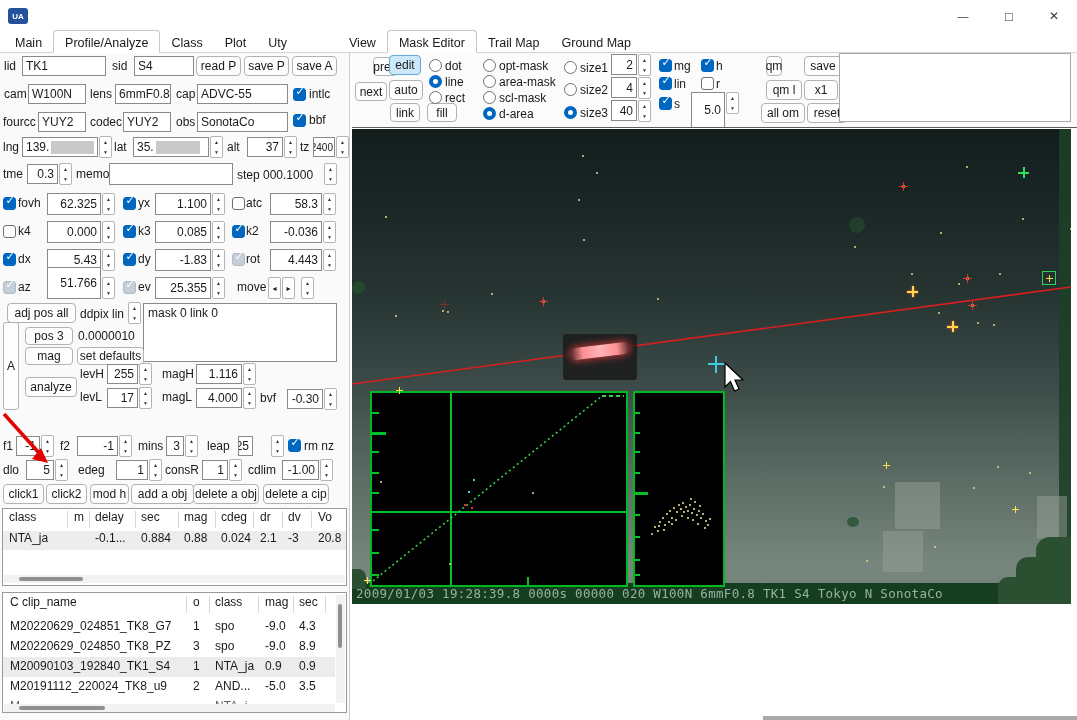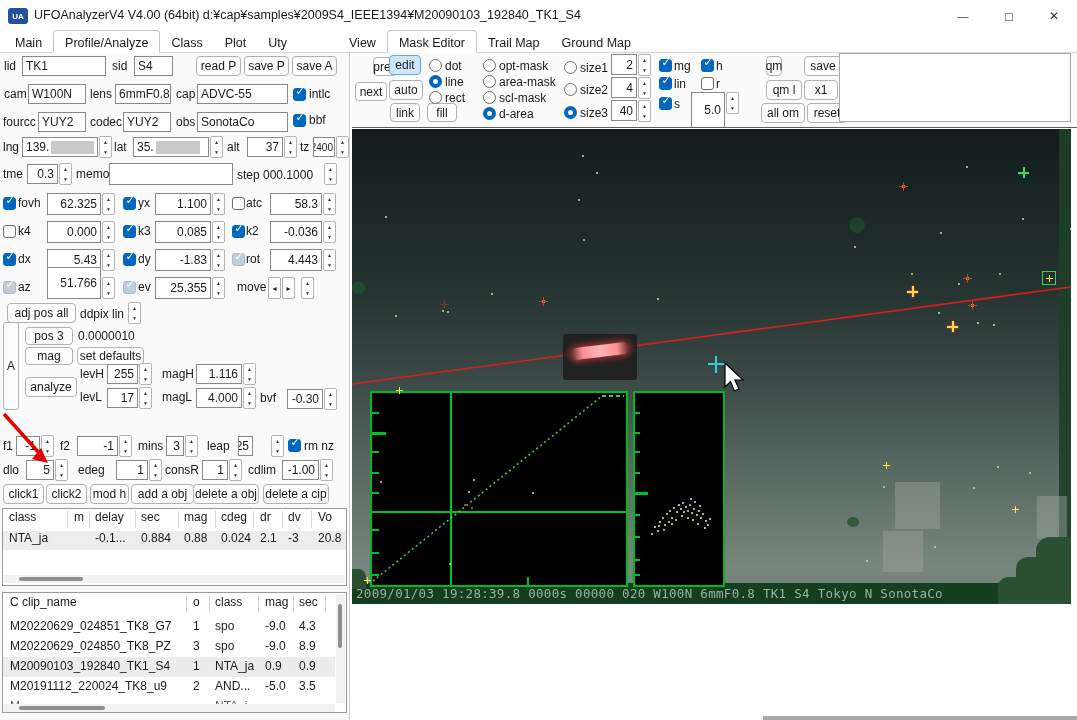--- a/index.html
+++ b/index.html
@@ -60,21 +60,20 @@
   .sbt{position:absolute;background:#8f8f8f;border-radius:2px}
   .sbtrack{position:absolute;background:#f2f2f2}
 </style>
 </head>
 <body>
 
 <div class="abs" style="left:0;top:0;width:1077px;height:32px;background:#fff">
   <div class="abs" style="left:8px;top:8px;width:20px;height:16px;background:#24509c;border-radius:3px;color:#fff;font-size:8px;font-weight:bold;display:flex;align-items:center;justify-content:center">
     <span>UA</span>
   </div>
-  <div class="abs" style="left:34px;top:8px;font-size:12.5px;white-space:nowrap">UFOAnalyzerV4 V4.00 (64bit) d:¥cap¥samples¥2009S4_IEEE1394¥M20090103_192840_TK1_S4</div>
   <div class="abs" style="left:940px;top:0;width:46px;height:32px;display:flex;align-items:center;justify-content:center;font-size:11px;color:#333">
     <span>—</span>
     </div>
   <div class="abs" style="left:986px;top:0;width:46px;height:32px;display:flex;align-items:center;justify-content:center;font-size:13px;color:#333">
     <span>□</span>
     </div>
   <div class="abs" style="left:1031px;top:0;width:46px;height:32px;display:flex;align-items:center;justify-content:center;font-size:12px;color:#333">
     <span>✕</span>
     </div>
 </div>
@@ -94,21 +93,21 @@
   <div class="tab">Ground Map</div>
 </div>
 
 <div class="abs" style="left:0;top:52px;width:349px;height:668px;background:#fafafa">
 
   <div class="lb" style="left:4px;top:4px">lid</div>
   <div class="inp" style="left:22px;top:4px;width:84px">
       <span>TK1</span>
     </div>
   <div class="lb" style="left:112px;top:4px">sid</div>
-  <div class="inp" style="left:134px;top:4px;width:39px">
+  <div class="inp" style="left:134px;top:4px;width:60px">
       <span>S4</span>
     </div>
   <div class="btn" style="left:196px;top:4px;width:45px">read P</div>
   <div class="btn" style="left:244px;top:4px;width:45px">save P</div>
   <div class="btn" style="left:292px;top:4px;width:45px">save A</div>
 
   <div class="lb" style="left:4px;top:32px">cam</div>
   <div class="inp" style="left:28px;top:32px;width:58px">
       <span>W100N</span>
     </div>
@@ -248,20 +247,23 @@
       <span>◂</span>
     </div>
   <div class="btn" style="left:282px;top:225px;width:13px;height:22px;font-size:8px;border-radius:2px">
       <span>▸</span>
     </div>
   <span class="spin" style="left:301px;top:225px"></span>
 
   <div class="btn" style="left:7px;top:251px;width:69px">adj pos all</div>
   <div class="lb" style="left:80px;top:252px">ddpix lin</div>
   <span class="spin" style="left:128px;top:250px"></span>
+  <div class="inp" style="left:143px;top:251px;width:194px;height:59px;align-items:flex-start;padding:2px 4px">
+      <span>mask 0  link 0</span>
+    </div>
 
   <div class="btn" style="left:3px;top:270px;width:16px;height:88px;border-radius:3px">A</div>
   <div class="btn" style="left:25px;top:275px;width:48px;height:18px">pos 3</div>
   <div class="lb" style="left:78px;top:274px">0.0000010</div>
   <div class="btn" style="left:25px;top:295px;width:48px;height:18px">mag</div>
   <div class="btn" style="left:77px;top:295px;width:67px;height:18px">set defaults</div>
   <div class="btn" style="left:25px;top:325px;width:52px">analyze</div>
 
   <div class="lb" style="left:80px;top:312px">levH</div>
   <div class="inp num" style="left:107px;top:312px;width:31px">

